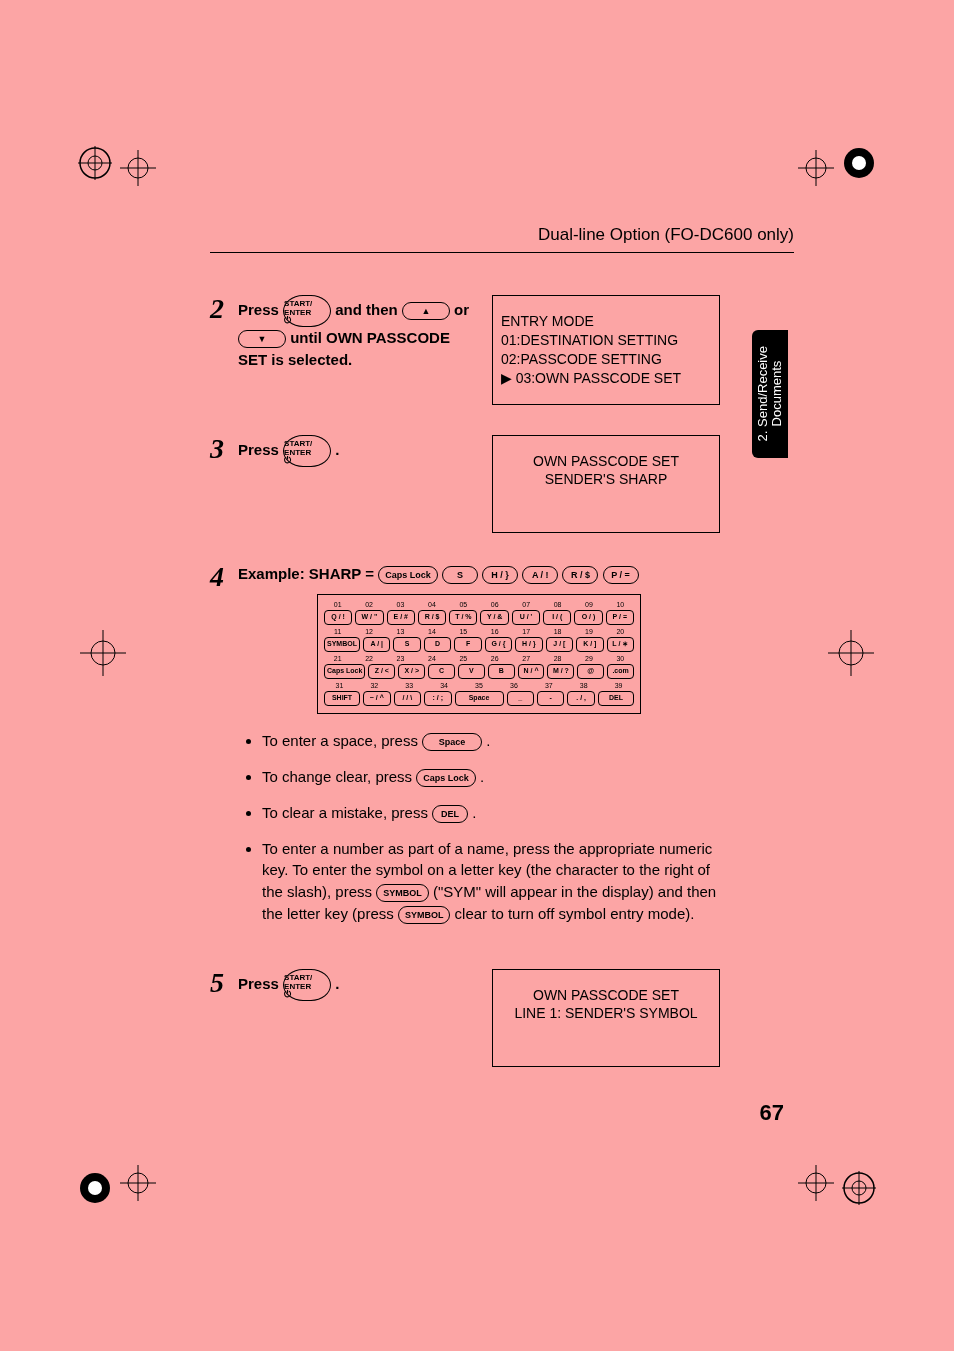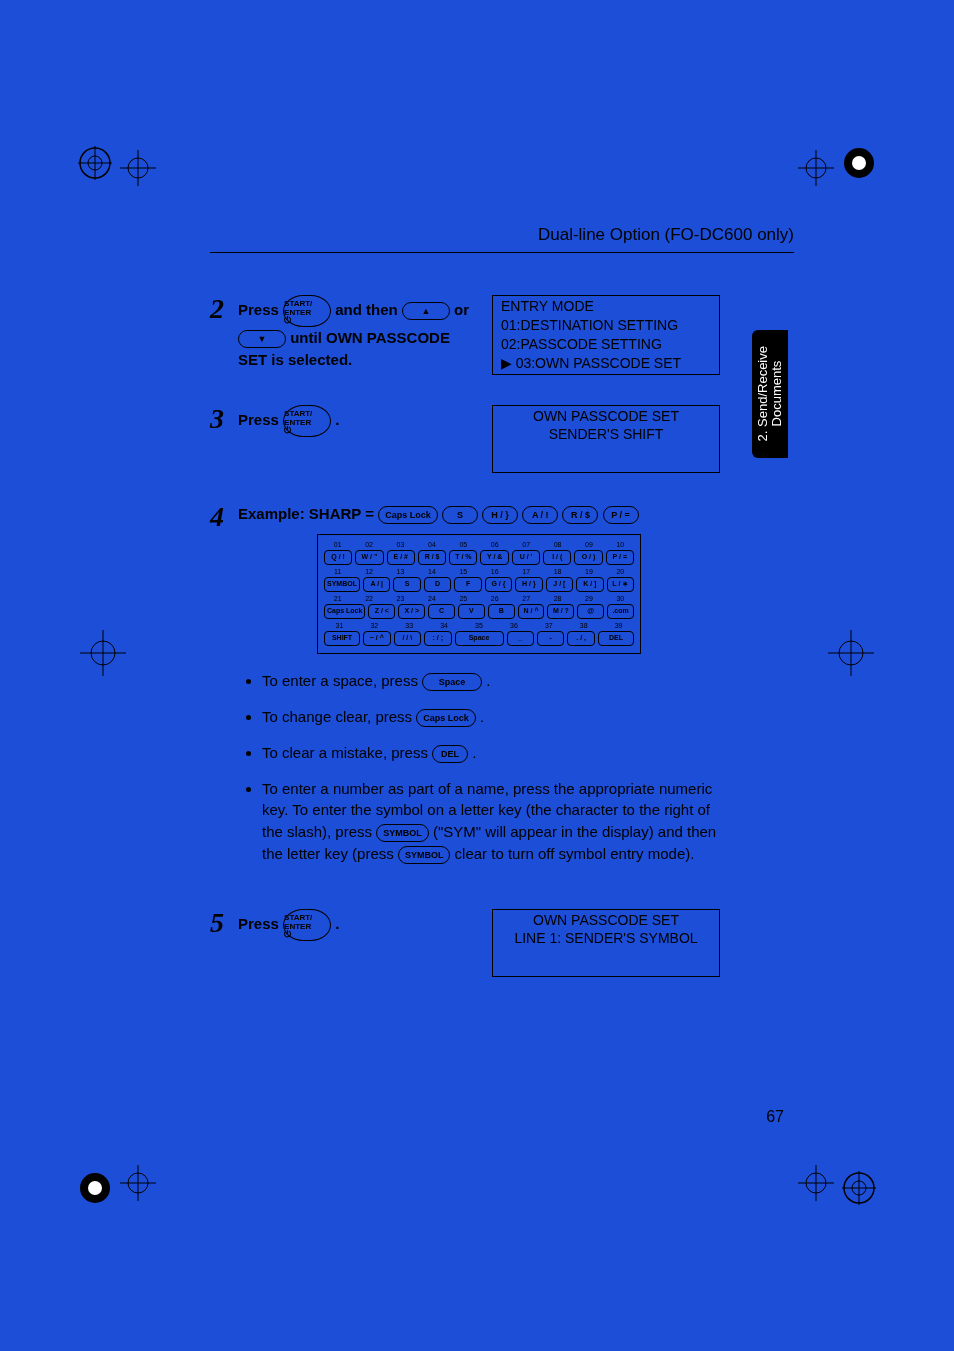--- a/index.html
+++ b/index.html
@@ -1,16 +1,16 @@
 <!DOCTYPE html>
 <html><head>
 <meta charset="utf-8">
 <style>
   html,body{margin:0;padding:0;background:#fff;color:#000;font-family:Arial,Helvetica,sans-serif}
-  .page{position:relative;width:954px;height:1351px;margin:0 auto;background:#1d4ed8}
+  .page{position:relative;width:954px;height:1351px;margin:0 auto;background:#fca5a5}
 
   
   .regmark{position:absolute;width:34px;height:34px}
   .regmark svg{display:block}
   .cross{position:absolute}
   .cross svg{display:block}
 
   
   .header{position:absolute;top:225px;left:210px;right:160px;text-align:right;font-size:17px}
   .hrule{position:absolute;top:252px;left:210px;right:160px;border-top:1px solid #000}
@@ -21,39 +21,39 @@
 
   
   .body{position:absolute;top:295px;left:210px;width:510px}
 
   .stepnum{font:italic bold 28px/1 Georgia,"Times New Roman",serif}
   .steprow{display:flex;align-items:flex-start;gap:14px;margin-bottom:30px}
   .stepcol{flex:1}
   .steptxt{font-size:15px;line-height:1.45}
   .bold{font-weight:bold}
 
-  .displaybox{border:1px solid #000;width:210px;padding:1px 8px;font-size:14px;line-height:1.35}
+  .displaybox{border:1px solid #000;width:210px;padding:16px 8px;font-size:14px;line-height:1.35}
 
   .keycap{display:inline-block;border:1px solid #000;border-radius:10px;padding:0 6px;min-width:22px;height:16px;font-size:9px;line-height:16px;vertical-align:middle;text-align:center;font-weight:bold}
   .keycap.start{border-radius:50%/60%;width:46px;height:30px;font-size:8px;line-height:9px;display:inline-flex;flex-direction:column;justify-content:center;align-items:flex-start;padding:0}
   .keycap.start .dot{font-size:9px;line-height:6px}
 
   .bullets{margin:0;padding-left:24px}
   .bullets li{font-size:15px;line-height:1.45;margin-bottom:14px;list-style:disc}
 
   
   .kbd{border:1px solid #000;width:310px;margin:10px auto 16px auto;padding:6px 6px 4px 6px;font-size:7px}
   .kbdtop{display:flex;gap:4px;margin-bottom:2px}
   .kbdtop span{flex:1;text-align:center}
   .kbdrow{display:flex;gap:3px;margin-bottom:3px}
   .kkey{flex:1;border:1px solid #000;border-radius:4px;height:13px;line-height:11px;font-size:7px;text-align:center;font-weight:bold;padding:0 2px;white-space:nowrap}
   .kkey.w15{flex:1.4}
   .kkey.w2{flex:2}
 
-  .pageno{position:absolute;bottom:225px;right:170px;font-weight:normal;font-size:16px}
+  .pageno{position:absolute;bottom:225px;right:170px;font-weight:bold;font-size:22px}
 </style>
 </head>
 <body>
 
 <div class="page">
 
   <div class="regmark" style="top:146px;left:78px">
     <svg width="34" height="34">
         <circle cx="17" cy="17" r="15" fill="none" stroke="#000" stroke-width="1.5"></circle>
         <circle cx="17" cy="17" r="7" fill="none" stroke="#000"></circle>
@@ -169,21 +169,21 @@
           <span class="keycap start">
             <span>START/</span>
             <span>ENTER</span>
             <span class="dot">⏻</span>
           </span>
           <span>.</span>
         </div>
       </div>
       <div class="displaybox" style="height:64px;text-align:center">
         <div>OWN PASSCODE SET</div>
-        <div>SENDER'S SHIFT</div>
+        <div>SENDER'S SHARP</div>
       </div>
     </div>
 
     <div class="steprow" style="margin-top:30px">
       <div class="stepnum">4</div>
       <div class="stepcol" style="flex:2">
         <div class="steptxt bold" style="">
           <span>Example: SHARP = </span>
           <span class="keycap">Caps Lock</span>
           <span class="keycap">S</span>

